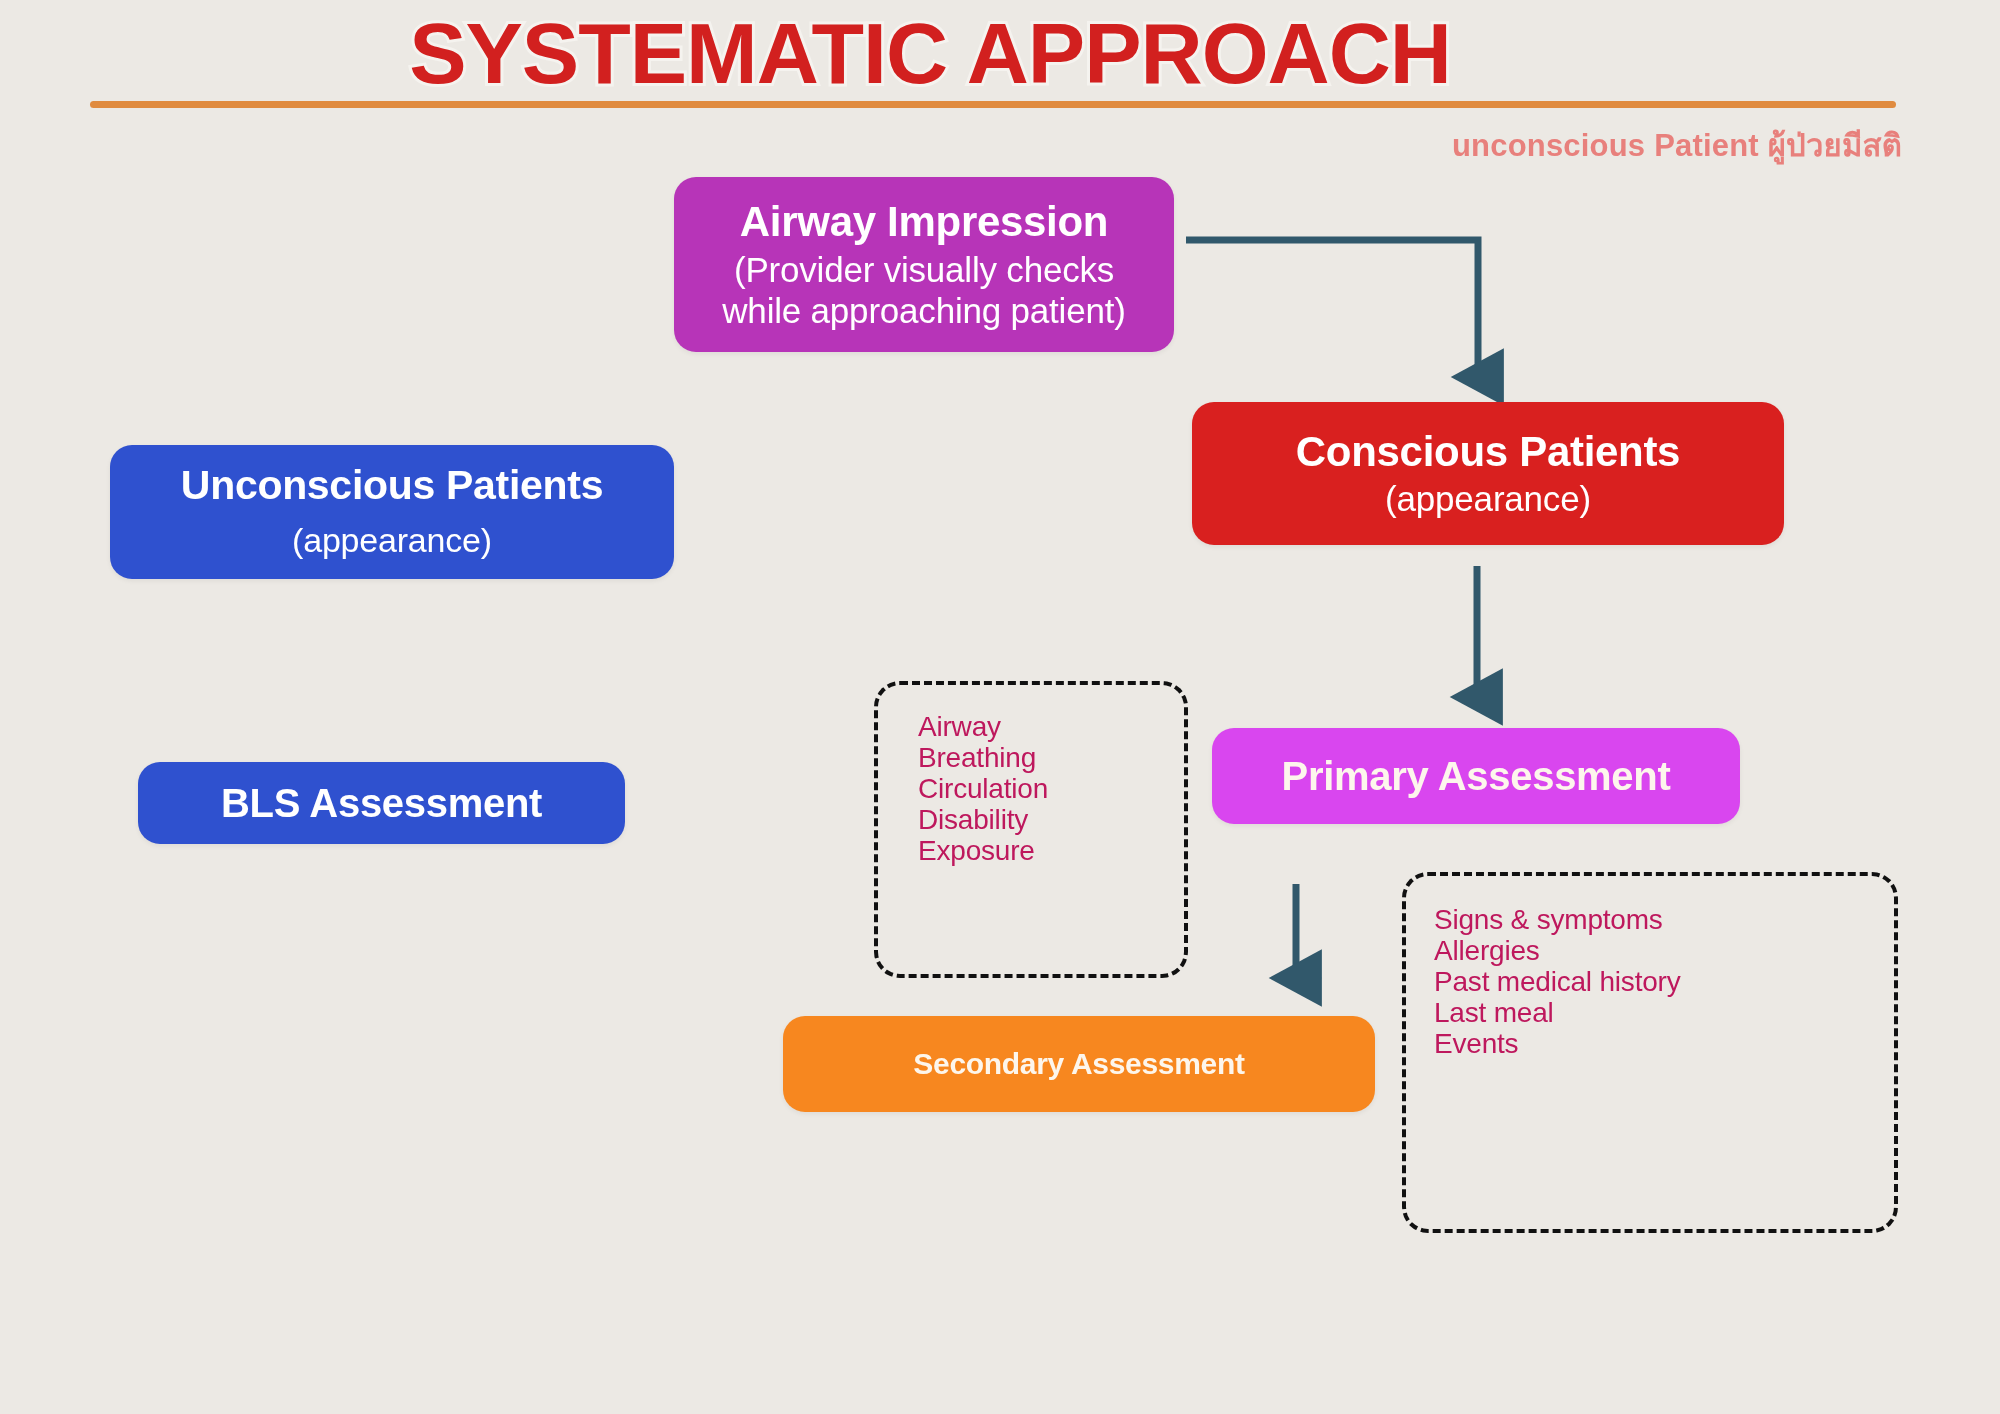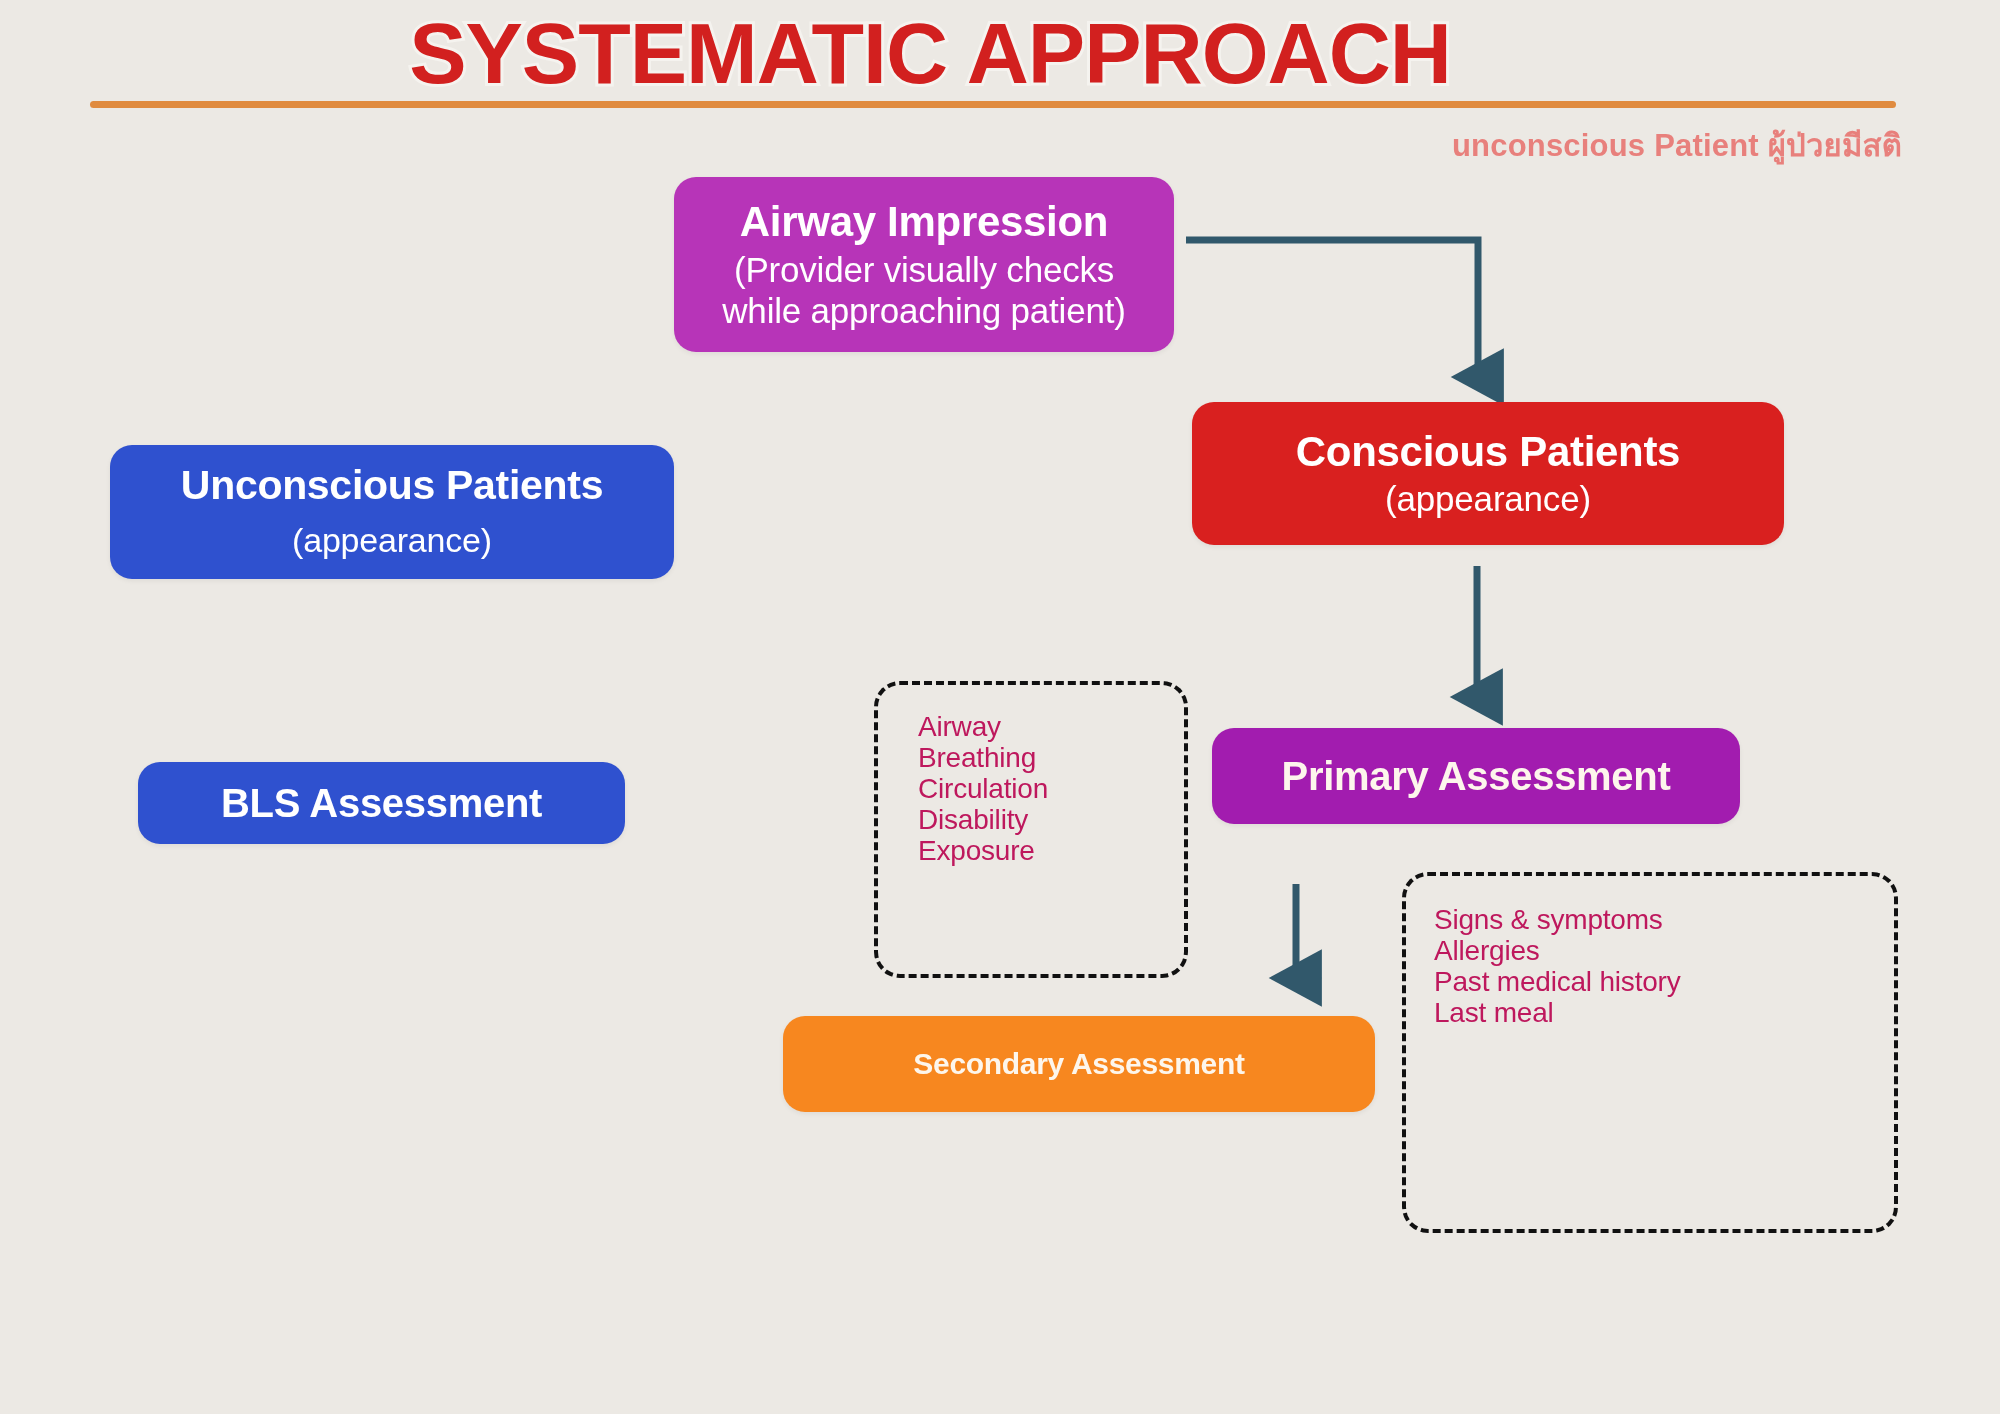--- a/index.html
+++ b/index.html
@@ -99,21 +99,21 @@
   #node-unconscious .node-sub   { font-size: 34px; }
 
   #node-bls {
     left: 138px; top: 762px; width: 487px; height: 82px;
     background: #2f51cf;
   }
   #node-bls .node-title { font-size: 40px; }
 
   #node-primary {
     left: 1212px; top: 728px; width: 528px; height: 96px;
-    background: #a21caf;
+    background: #d946ef;
     color: #fdf6ec;
   }
   #node-primary .node-title { font-size: 40px; }
 
   #node-secondary {
     left: 783px; top: 1016px; width: 592px; height: 96px;
     background: #f7871f;
     color: #fdf6ec;
   }
   #node-secondary .node-title { font-size: 30px; }
@@ -207,15 +207,16 @@
     <div class="panel-line">Circulation</div>
     <div class="panel-line">Disability</div>
     <div class="panel-line">Exposure</div>
   </div>
 
   <div class="dashed-panel" id="panel-sample">
     <div class="panel-line">Signs &amp; symptoms</div>
     <div class="panel-line">Allergies</div>
     <div class="panel-line">Past medical history</div>
     <div class="panel-line">Last meal</div>
+    <div class="panel-line">Events</div>
   </div>
 
 </div>
 
 </body></html>

